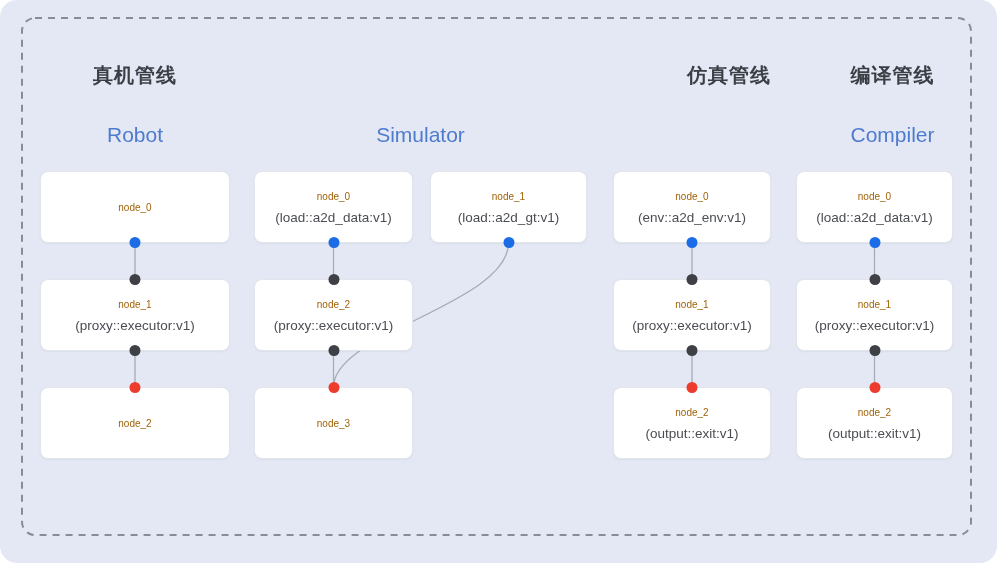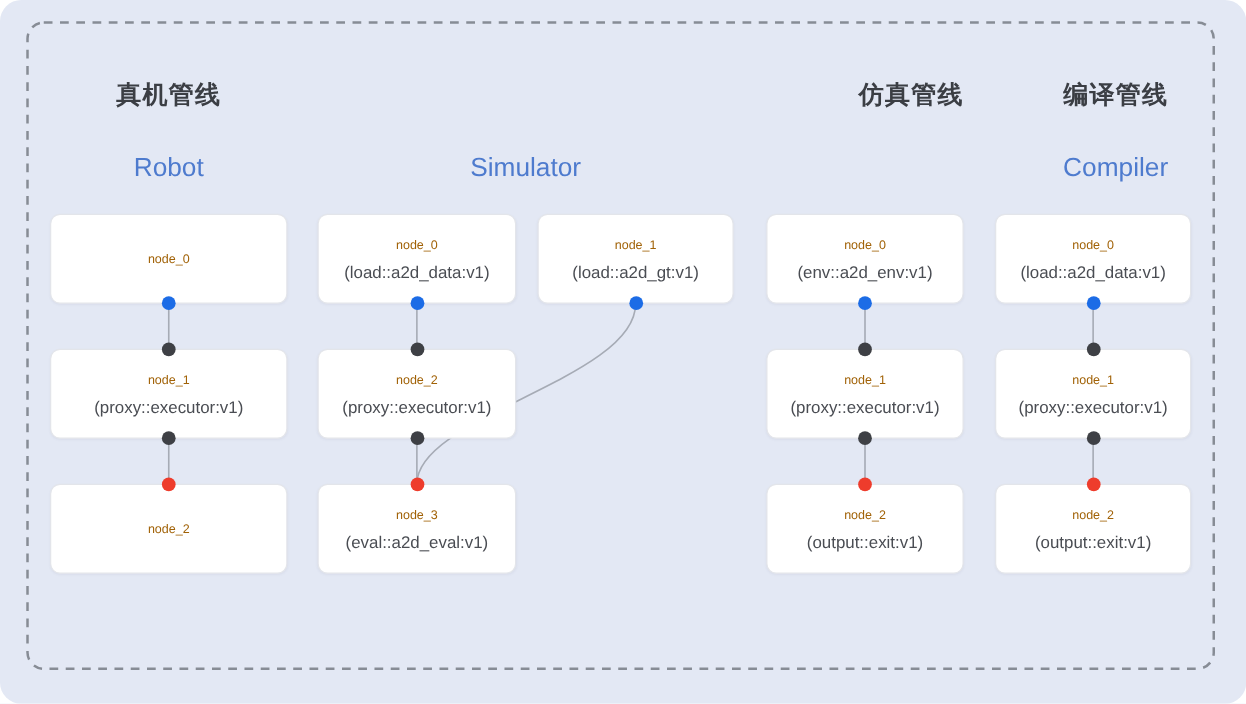--- a/index.html
+++ b/index.html
@@ -160,21 +160,20 @@
     <span class="port p-bottom p-blue"></span>
   </div>
   <div class="node col-e row2">
     <div class="nname">node_2</div>
     <div class="nimpl">(proxy::executor:v1)</div>
     <span class="port p-top p-dark"></span>
     <span class="port p-bottom p-dark"></span>
   </div>
   <div class="node col-e row3">
     <div class="nname">node_3</div>
-    <div class="nimpl">(eval::a2d_eval:v1)</div>
     <span class="port p-top p-red"></span>
   </div>
 
   <div class="node col-s row1">
     <div class="nname">node_0</div>
     <div class="nimpl">(env::a2d_env:v1)</div>
     <span class="port p-bottom p-blue"></span>
   </div>
   <div class="node col-s row2">
     <div class="nname">node_1</div>

